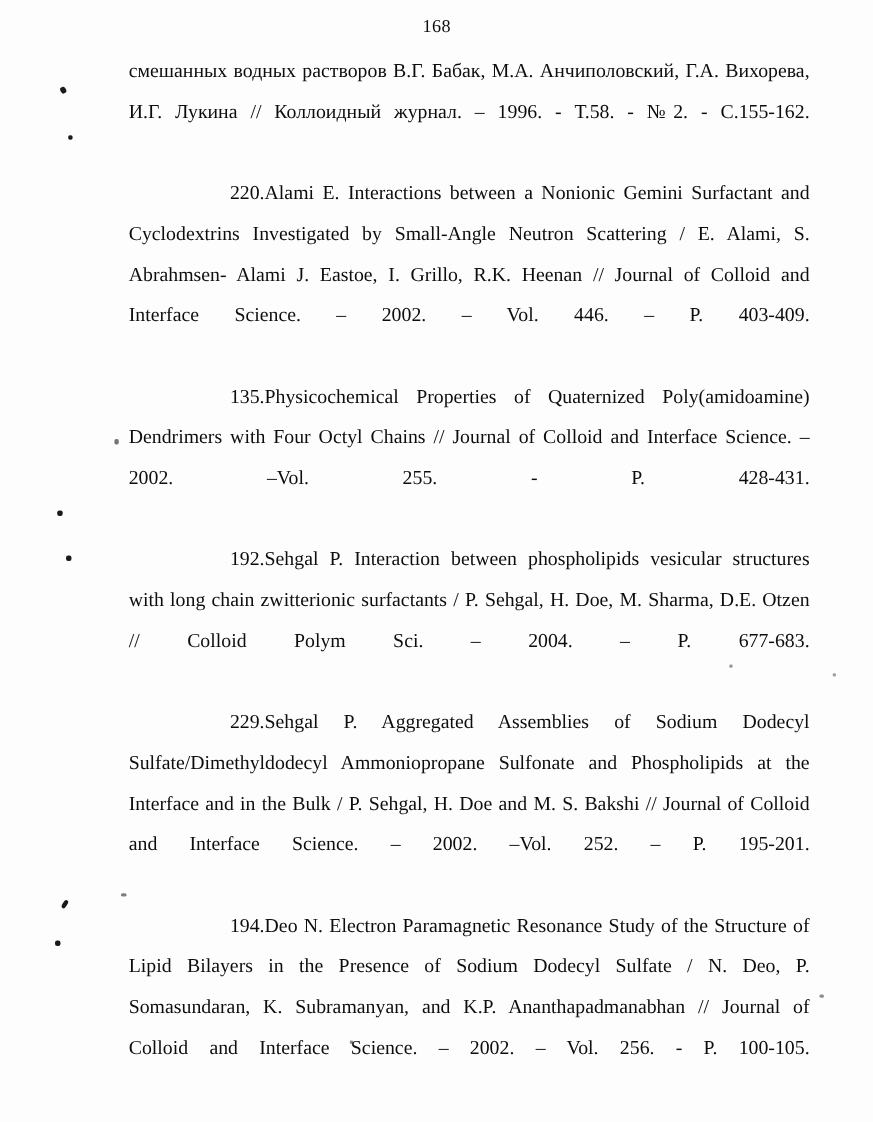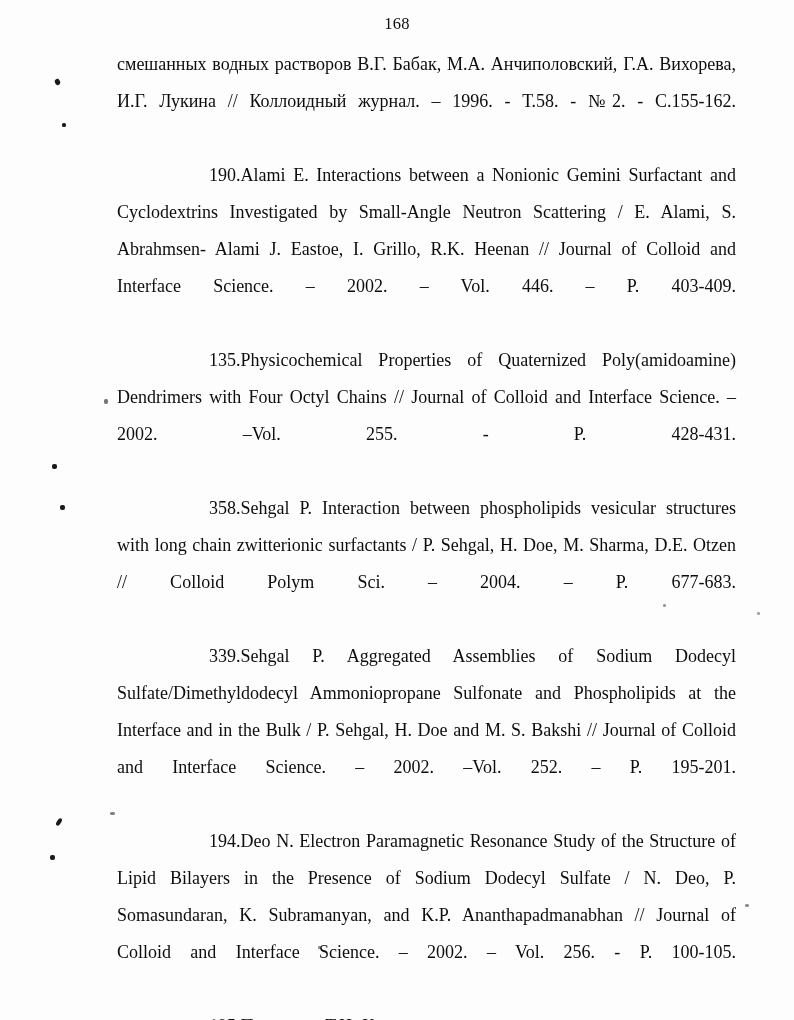--- a/index.html
+++ b/index.html
@@ -92,27 +92,27 @@
 <body>
 
 <div class="page">
 
   <div class="page-number">168</div>
 
   <div class="text-column">
 
     <p class="entry">смешанных водных растворов В.Г. Бабак, М.А. Анчиполовский, Г.А. Вихорева, И.Г. Лукина // Коллоидный журнал. – 1996. - Т.58. - №2. - С.155-162.</p>
 
-    <p class="entry indented"><span class="num">190.</span><span>Alami E. Interactions between a Nonionic Gemini Surfactant and Cyclodextrins Investigated by Small-Angle Neutron Scattering / E. Alami, S. Abrahmsen- Alami J. Eastoe, I. Grillo, R.K. Heenan // Journal of Colloid and Interface Science. – 2002. – Vol. 446. – P. 403-409.</span></p>
+    <p class="entry indented"><span class="num">220.</span><span>Alami E. Interactions between a Nonionic Gemini Surfactant and Cyclodextrins Investigated by Small-Angle Neutron Scattering / E. Alami, S. Abrahmsen- Alami J. Eastoe, I. Grillo, R.K. Heenan // Journal of Colloid and Interface Science. – 2002. – Vol. 446. – P. 403-409.</span></p>
 
     <p class="entry indented"><span class="num">135.</span><span>Physicochemical Properties of Quaternized Poly(amidoamine) Dendrimers with Four Octyl Chains // Journal of Colloid and Interface Science. – 2002. –Vol. 255. - P. 428-431.</span></p>
 
-    <p class="entry indented"><span class="num">358.</span><span>Sehgal P. Interaction between phospholipids vesicular structures with long chain zwitterionic surfactants / P. Sehgal, H. Doe, M. Sharma, D.E. Otzen  // Colloid Polym Sci. – 2004. – P. 677-683.</span></p>
+    <p class="entry indented"><span class="num">192.</span><span>Sehgal P. Interaction between phospholipids vesicular structures with long chain zwitterionic surfactants / P. Sehgal, H. Doe, M. Sharma, D.E. Otzen  // Colloid Polym Sci. – 2004. – P. 677-683.</span></p>
 
-    <p class="entry indented"><span class="num">339.</span><span>Sehgal P. Aggregated Assemblies of Sodium Dodecyl Sulfate/Dimethyldodecyl Ammoniopropane Sulfonate and Phospholipids at the Interface and in the Bulk / P. Sehgal, H. Doe and M. S. Bakshi // Journal of Colloid and Interface Science. – 2002. –Vol. 252. – P. 195-201.</span></p>
+    <p class="entry indented"><span class="num">229.</span><span>Sehgal P. Aggregated Assemblies of Sodium Dodecyl Sulfate/Dimethyldodecyl Ammoniopropane Sulfonate and Phospholipids at the Interface and in the Bulk / P. Sehgal, H. Doe and M. S. Bakshi // Journal of Colloid and Interface Science. – 2002. –Vol. 252. – P. 195-201.</span></p>
 
     <p class="entry indented"><span class="num">194.</span><span>Deo N. Electron Paramagnetic Resonance Study of the Structure of Lipid Bilayers in the Presence of Sodium Dodecyl Sulfate / N. Deo, P. Somasundaran, K. Subramanyan, and K.P. Ananthapadmanabhan // Journal of Colloid and Interface Science. – 2002. – Vol. 256. - P. 100-105.</span></p>
 
     <p class="entry indented"><span class="num">195.</span><span>Паширова Т.Н. Каталитическая активность супрамолекулярных ансамблей функционализированных каликс[4]резорцинаренов и ПАВ в реакциях гидролиза эфиров кислот фосфора / Т.Н. Паширова, Я.А. Бабкина // 1-я Международная Школа – конференция молодых ученых по катализу «Каталитический дизайн – от исследований на молекулярном уровне к практической реализации»: Abstracts. Novosibirsk December 2-6, 2002. – Новосибирск, 2002. – С.246-247.</span></p>
 
   </div>
 
   <div class="speckle sp1"></div>
   <div class="speckle sp2"></div>
   <div class="speckle sp3"></div>

